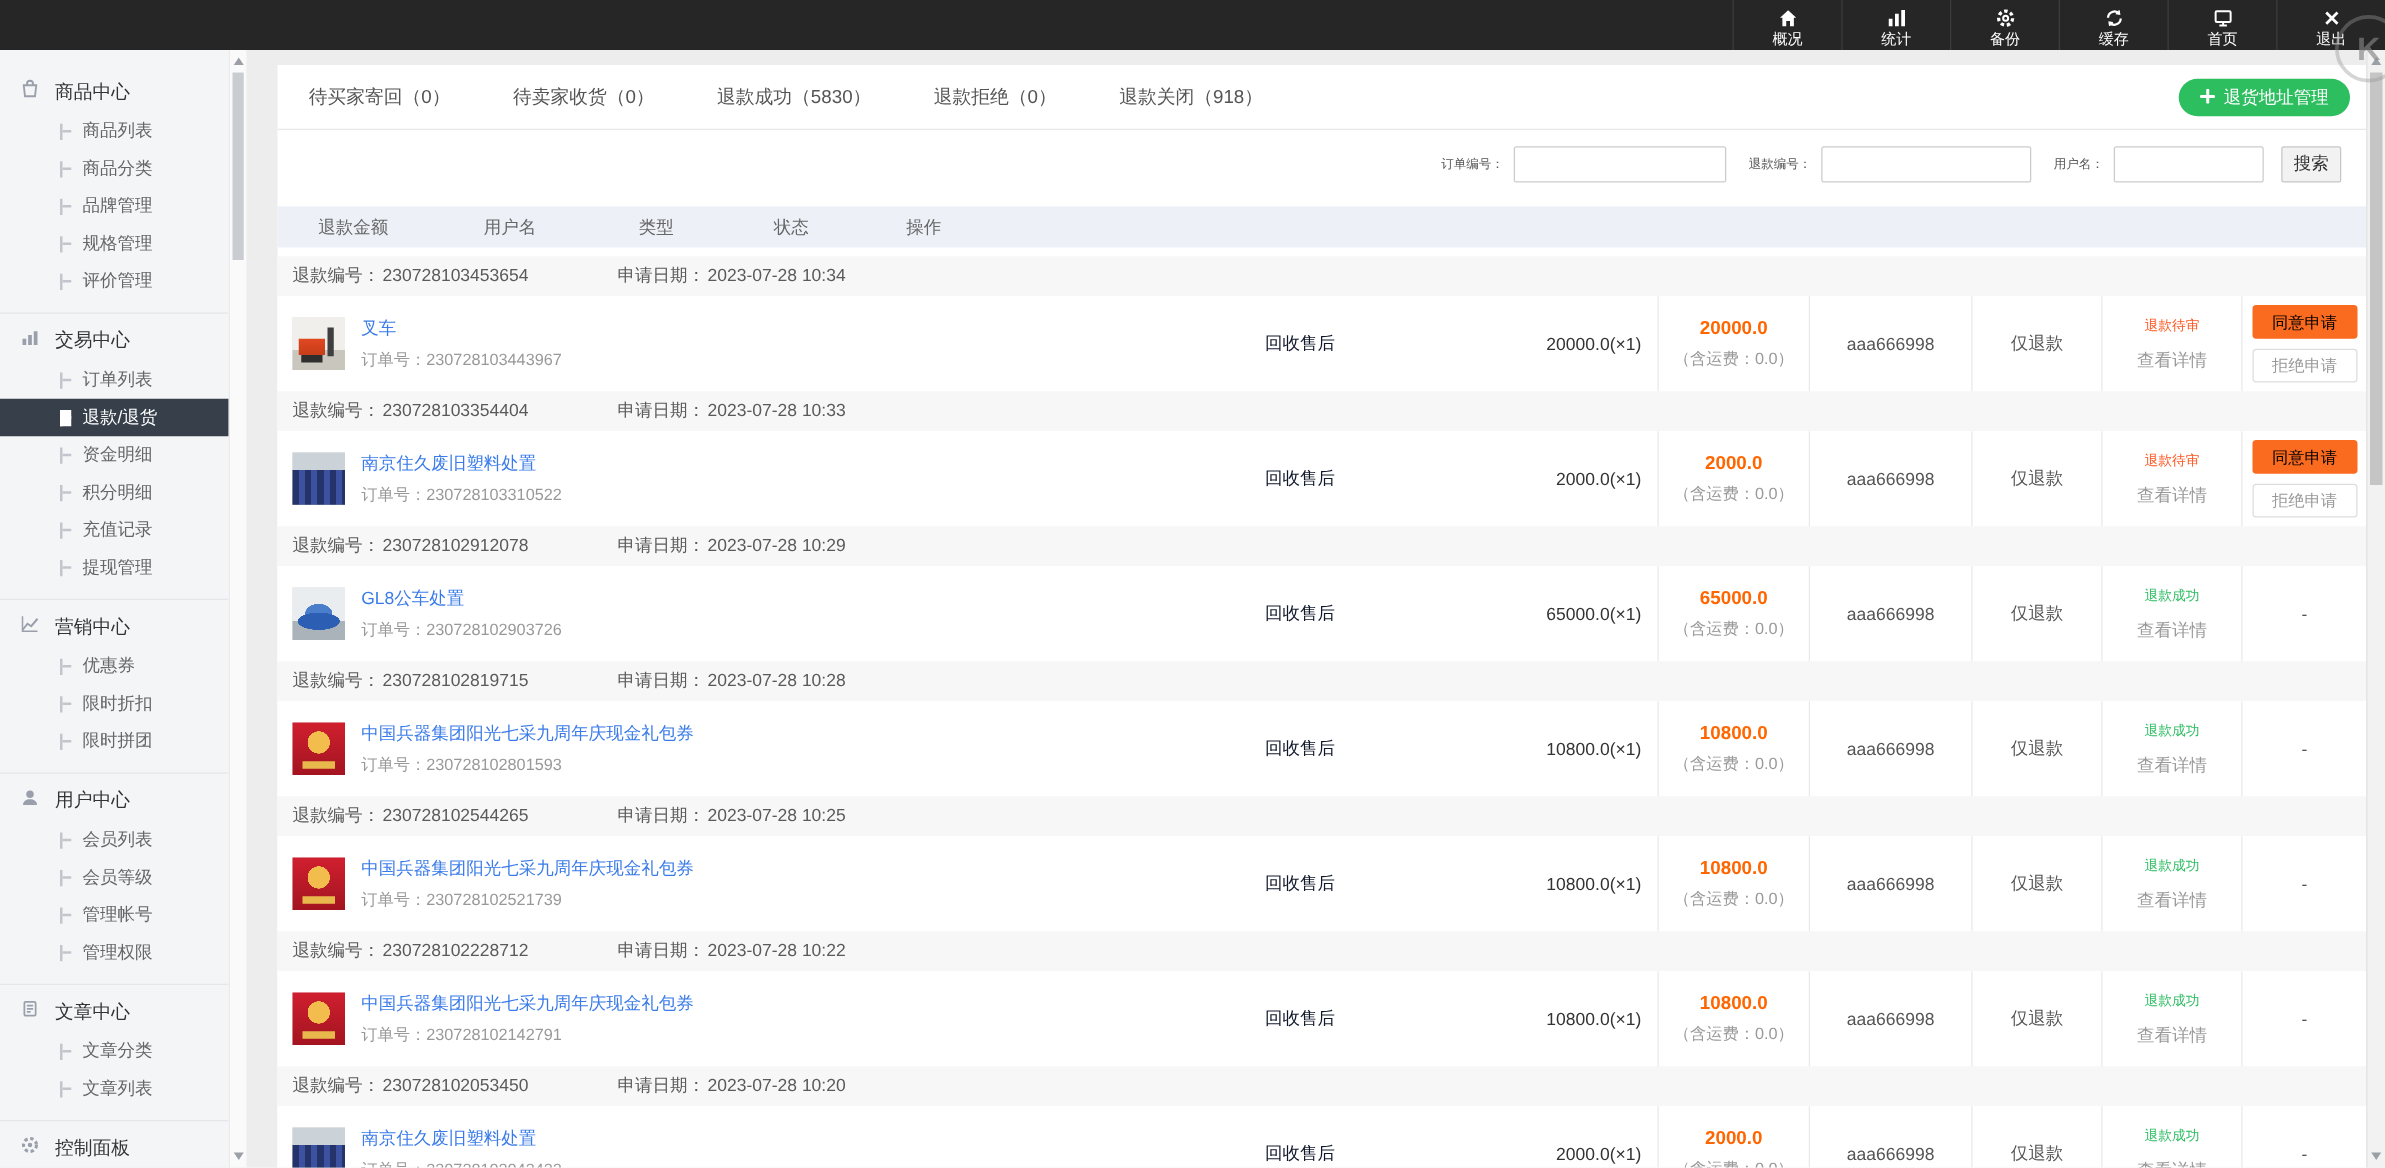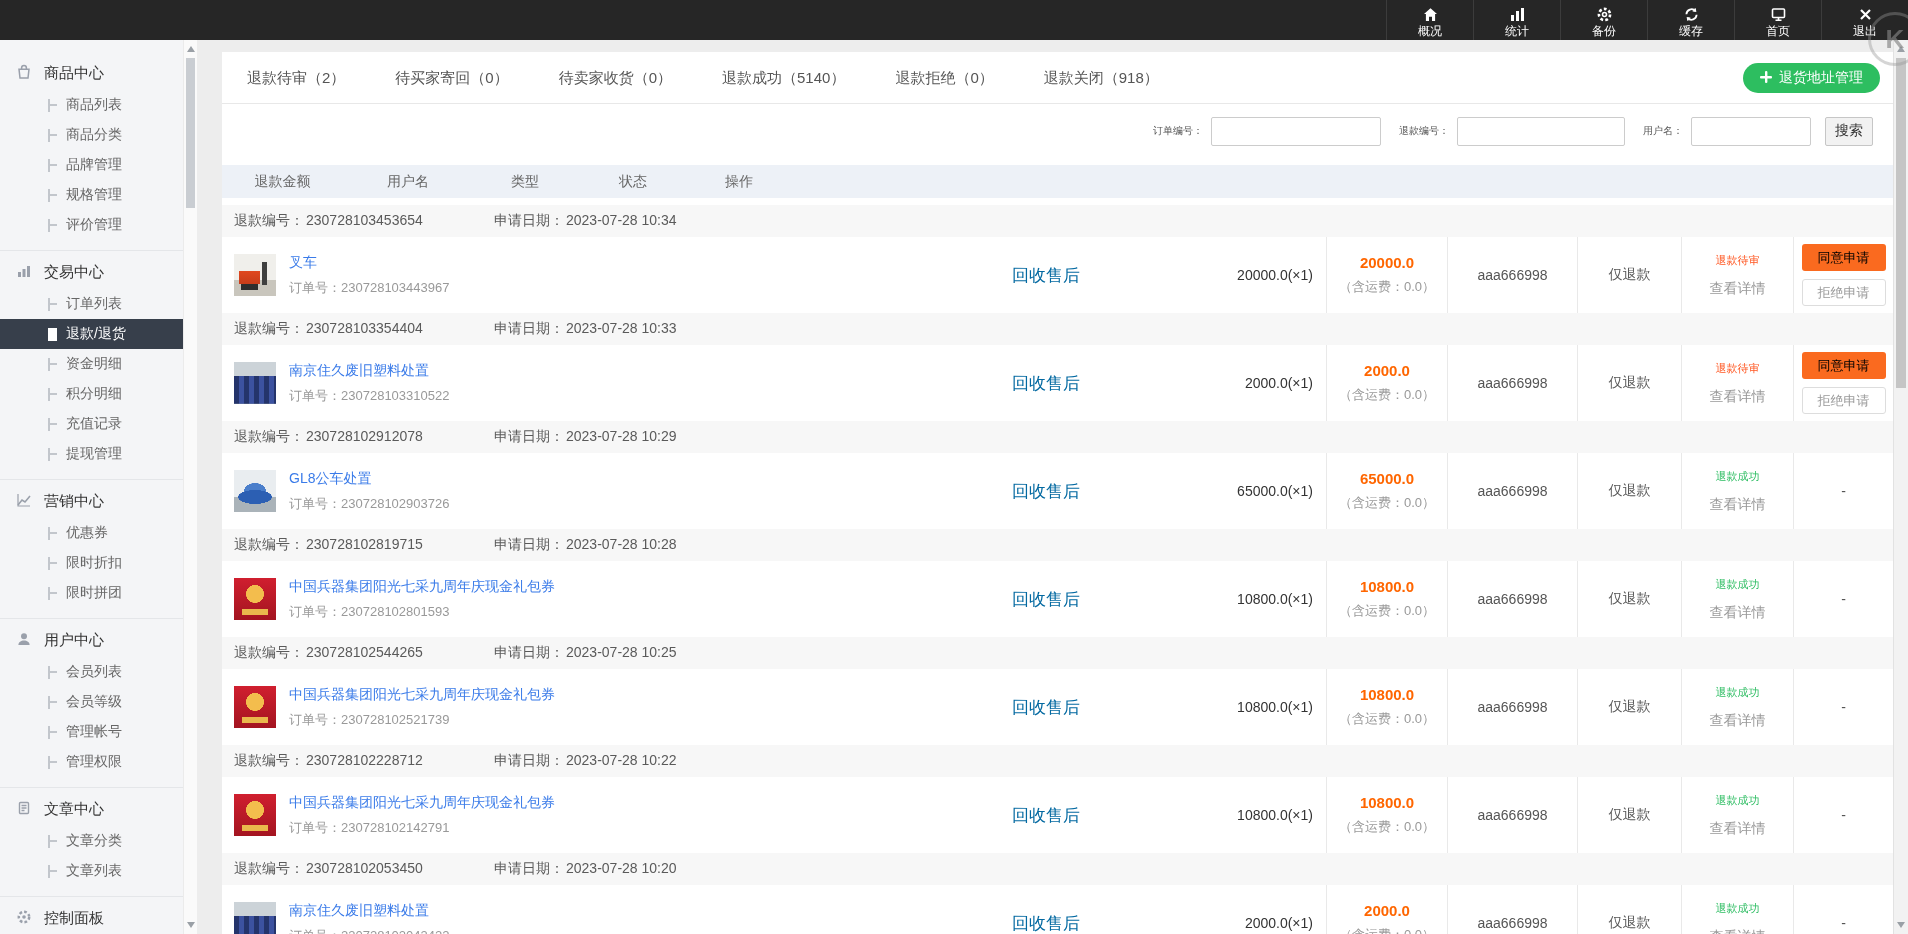--- a/index.html
+++ b/index.html
@@ -85,21 +85,21 @@
   .band-pair { display:flex; }
   .band-pair.first { width:260px; }
   .band-value { margin-left:2px; }
 
   .row { height:76px; display:flex; align-items:stretch; background:#fff; }
   .cell-product { flex:1; display:flex; align-items:center; padding-left:12px; position:relative; }
   .thumb { width:42px; height:42px; flex:none; background-color:#ddd; background-repeat:no-repeat; }
   .prod-info { margin-left:13px; }
   .prod-name { font-size:14px; color:#3a7be9; cursor:pointer; margin-bottom:7px; }
   .prod-order { font-size:13px; color:#999; }
-  .aftersale { position:absolute; left:790px; top:50%; transform:translateY(-50%); color:#0369a1; font-size:17px; }
+  .aftersale { position:absolute; left:790px; top:50%; transform:translateY(-50%); color:#0f172a; font-size:14px; }
   .qty { position:absolute; right:13px; top:50%; transform:translateY(-50%); color:#333; font-size:14px; }
 
   .cell { display:flex; flex-direction:column; align-items:center; justify-content:center; border-left:1px solid #e9e9e9;
     font-size:14px; color:#555; }
   .amt { color:#ff6600; font-weight:700; font-size:15px; }
   .freight { color:#999; font-size:13px; margin-top:7px; }
   .c-status .status { font-size:11px; }
   .c-status[data-status="pending"] .status { color:#ff5722; }
   .c-status[data-status="success"] .status { color:#2dbd62; }
   .detail { color:#999; margin-top:12px; cursor:pointer; }
@@ -348,24 +348,23 @@
       <div class="arrow-up"></div>
       <div class="side-thumb"></div>
       <div class="arrow-down"></div>
     </div>
   </aside>
 
   <main class="main">
     <div class="card">
 
       <div class="tabs-row">
-        <div class="tab">退款待审（2）</div>
         <div class="tab">待买家寄回（0）</div>
         <div class="tab">待卖家收货（0）</div>
-        <div class="tab">退款成功（5140）</div>
+        <div class="tab">退款成功（5830）</div>
         <div class="tab">退款拒绝（0）</div>
         <div class="tab">退款关闭（918）</div>
         <button class="addr-btn">
           <span><svg viewBox="0 0 12 12" fill="#fff">
                 <rect x="5" y="0" width="2.4" height="12" rx="1"></rect>
                 <rect x="0" y="5" width="12" height="2.4" rx="1"></rect>
               </svg></span>
           <span>退货地址管理</span>
         </button>
       </div>

